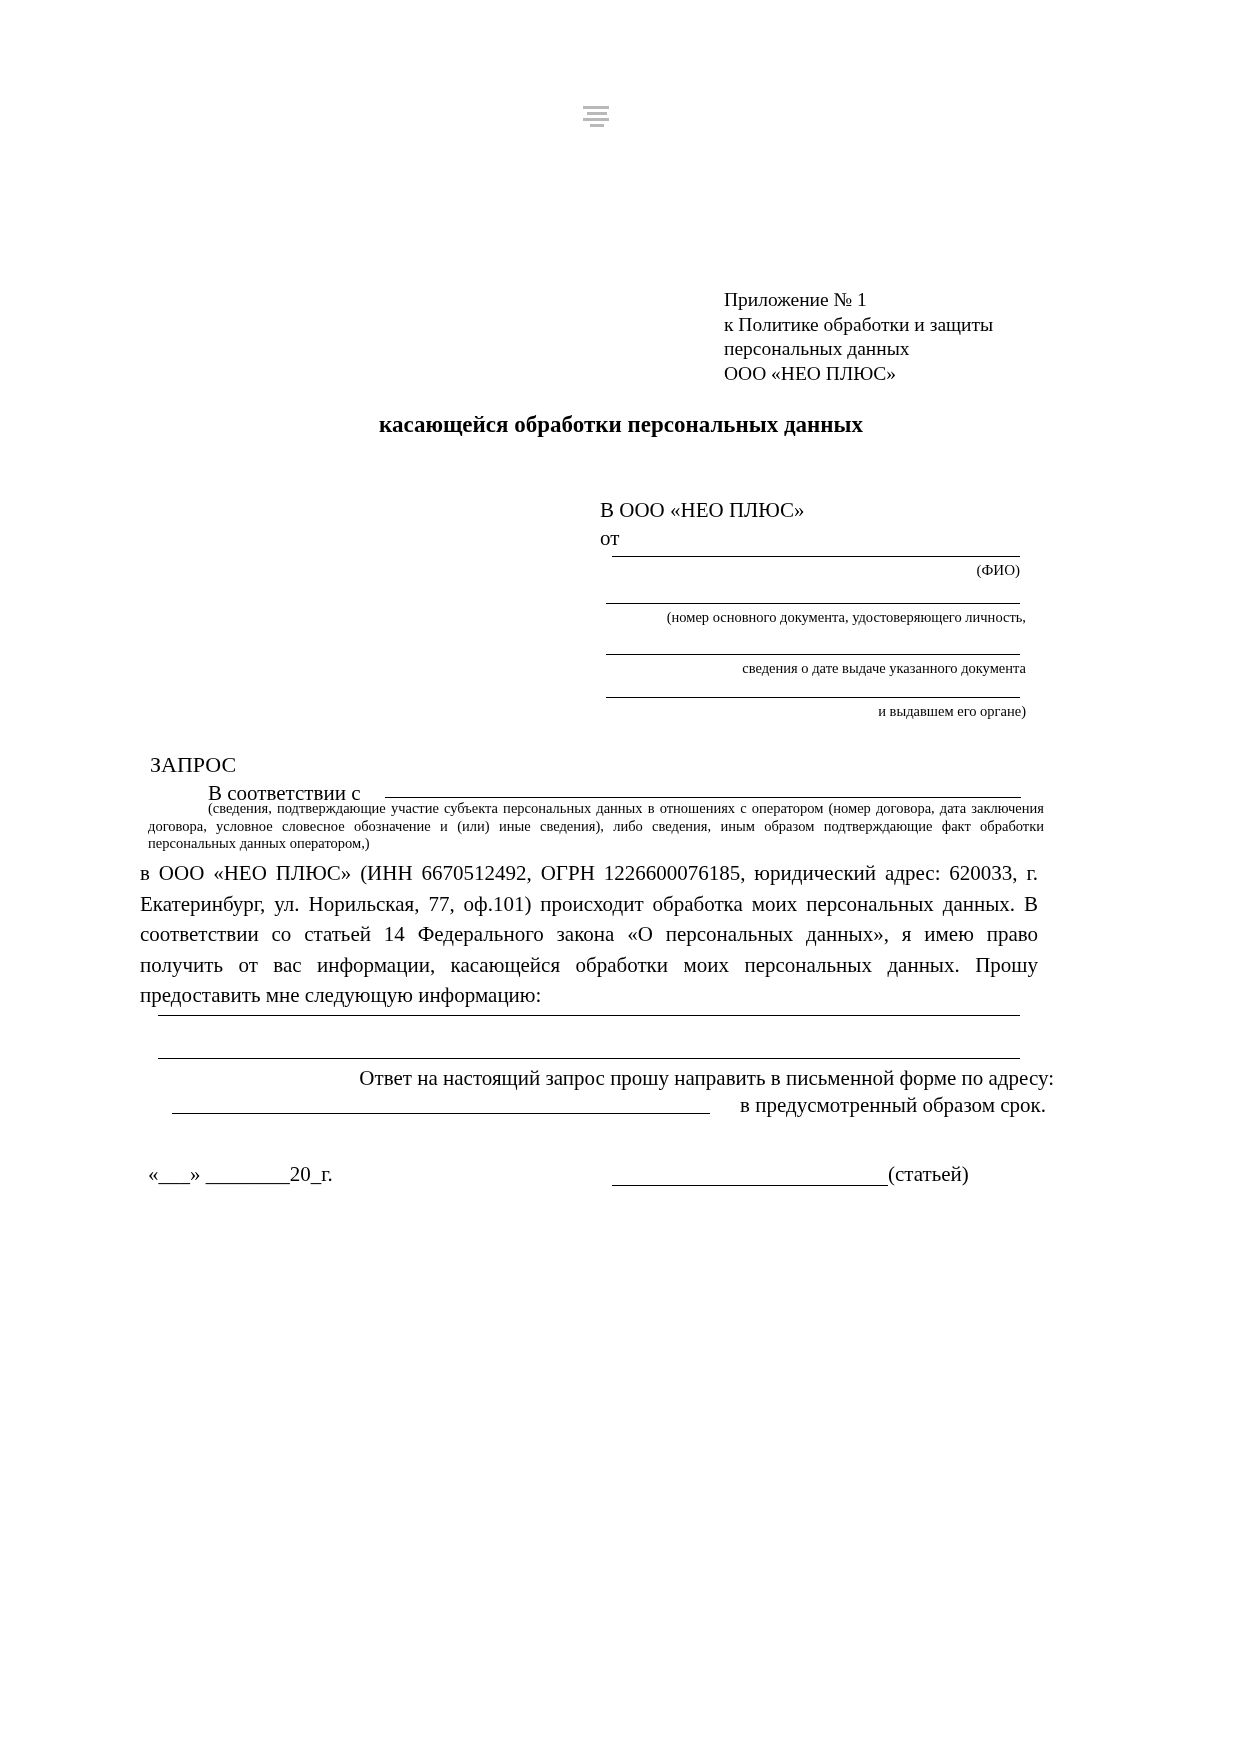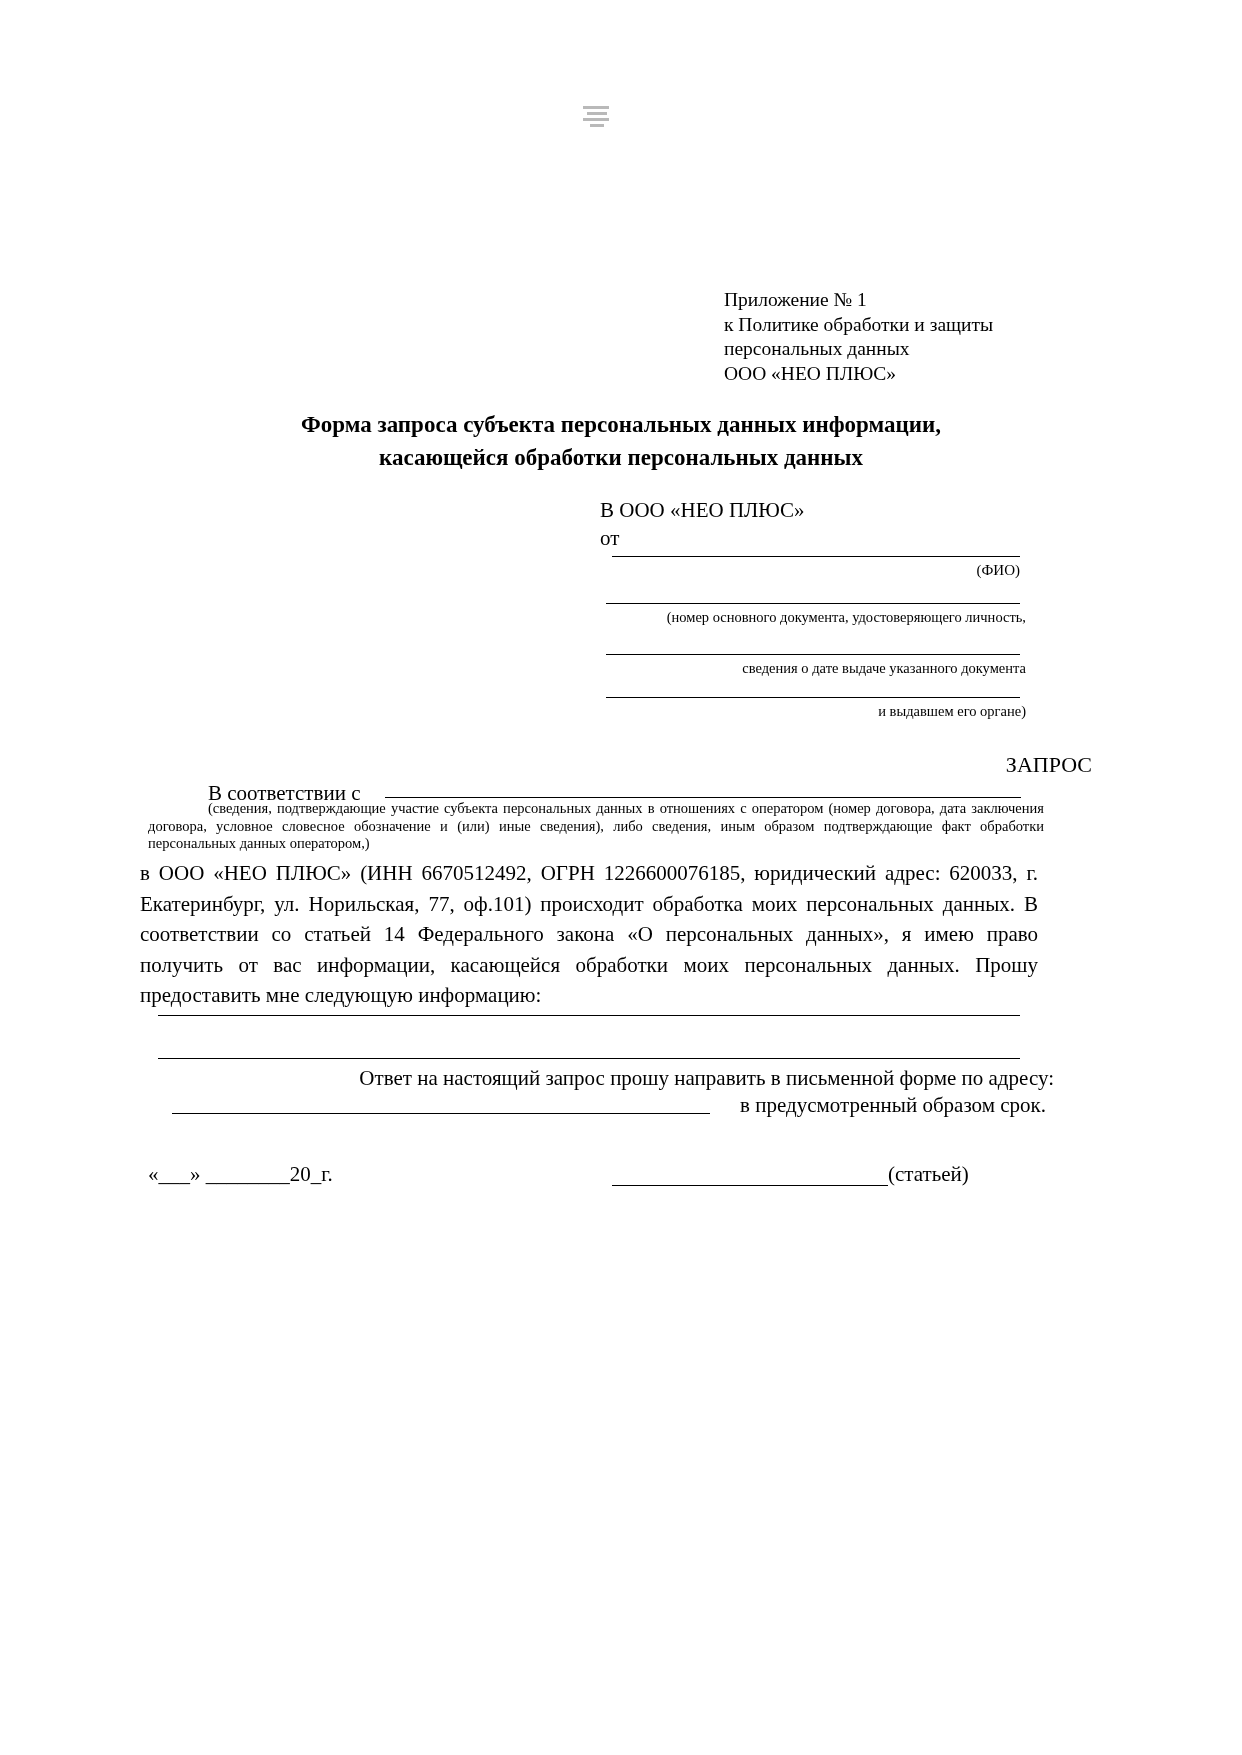--- a/index.html
+++ b/index.html
@@ -94,21 +94,21 @@
   .caption.small {
     font-size: 14.5px;
   }
 
   
   .zapros {
     position: absolute;
     left: 150px;
     top: 752px;
     width: 942px;
-    text-align: right;
+    text-align: left;
     font-size: 22px;
   }
 
   .inaccord {
     position: absolute;
     left: 208px;
     top: 781px;
     font-size: 21px;
   }
 
@@ -179,21 +179,20 @@
   </div>
 
   <div class="addressee">
     <div>Приложение № 1</div>
     <div>к Политике обработки и защиты</div>
     <div>персональных данных</div>
     <div>ООО «НЕО ПЛЮС»</div>
   </div>
 
   <div class="doc-title">
-    <div>Форма запроса субъекта персональных данных информации,</div>
     <div>касающейся обработки персональных данных</div>
   </div>
 
   <div class="to-line">В ООО «НЕО ПЛЮС»</div>
   <div class="from-line">от</div>
 
   <div class="rule" style="left:612px; top:556px; width:408px;"></div>
   <div class="caption" style="left:612px; top:562px; width:408px;">(ФИО)</div>
 
   <div class="rule" style="left:606px; top:603px; width:414px;"></div>

